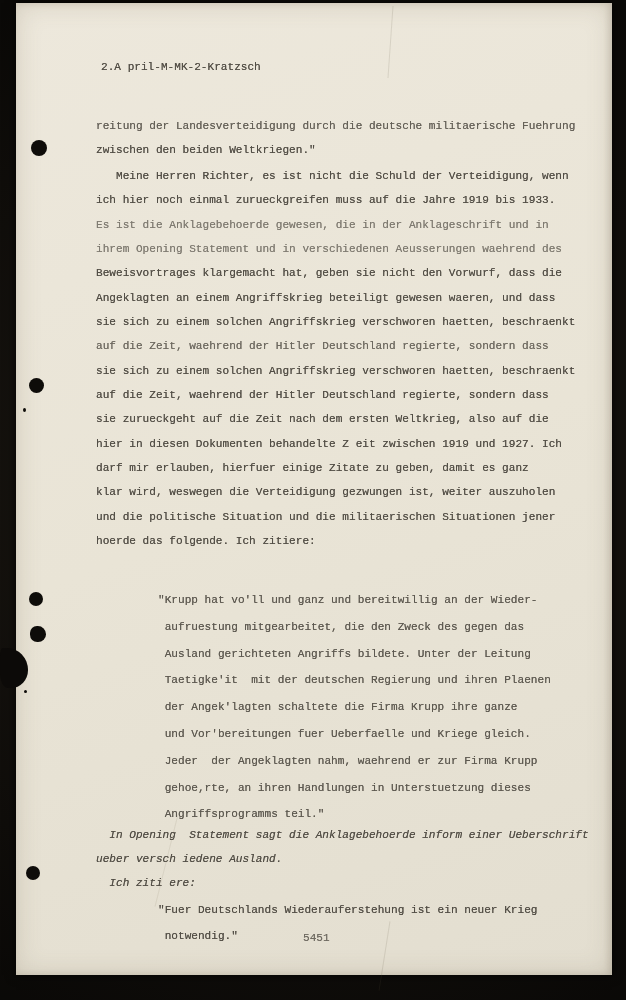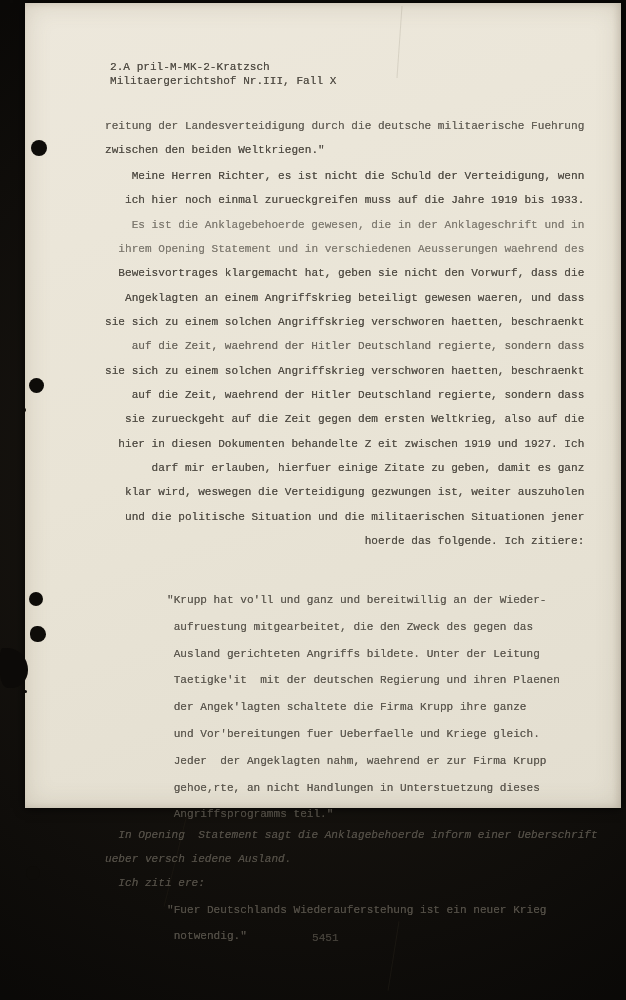--- a/index.html
+++ b/index.html
@@ -11,39 +11,39 @@
   }
   .stage {
     position: relative;
     width: 626px; height: 1000px;
     background:
       radial-gradient(circle at 50% 50%, rgba(70,60,45,0.18), rgba(0,0,0,0.55)),
       #16130f;
   }
   .paper {
     position: absolute;
-    left: 25px; top: 3px;
-    width: 596px; height: 805px;
+    left: 16px; top: 3px;
+    width: 596px; height: 972px;
     background: linear-gradient(160deg, #ede8dc 0%, var(--paper, #e9e4d6) 50%, #e3ded0 100%);
     box-shadow:
       inset 0 0 26px rgba(110, 95, 70, 0.20),
       inset -3px 0 6px rgba(90, 80, 60, 0.18),
       0 0 10px rgba(0,0,0,0.8);
   }
   .textblock {
     position: absolute;
     color: var(--ink, #524e46);
     font-size: 11.1px;
     letter-spacing: 0;
     text-shadow: 0 0 0.6px rgba(86, 80, 70, 0.85);
   }
   .line { white-space: pre; }
   .header   { left: 85px;  top: 58px;  line-height: 13.5px; }
   .para1    { left: 80px;  top: 112px; line-height: 23.5px; }
-  .para2    { left: 80px;  top: 161px; line-height: 24.35px; text-align: right; }
+  .para2    { left: 80px;  top: 161px; line-height: 24.35px; }
   .quote1   { left: 142px; top: 584px; line-height: 26.8px; }
   .para3    { left: 80px;  top: 820px; line-height: 24px; font-style: italic; }
   .quote2   { left: 142px; top: 894px; line-height: 26px; }
   .pageno   { left: 287px; top: 929px; opacity: 0.8; }
   
   .para2 .line:nth-child(3),
   .para2 .line:nth-child(4) { opacity: 0.70; }
   .para2 .line:nth-child(8) { opacity: 0.82; }
   .para1 .line:nth-child(1) { opacity: 0.88; }
   .quote1 .line { opacity: 0.92; }
@@ -73,53 +73,52 @@
   .crease3 { left: 150px; top: 810px; height: 95px; transform: rotate(14deg); background: rgba(95,84,62,0.10); }
 </style>
 </head>
 <body>
 
 <div class="stage">
 
   <div class="paper">
     <div class="textblock header">
         <div class="line">2.A pril-M-MK-2-Kratzsch</div>
-        <div class="line">Militaergerichtshof Nr.III, Fall X</div>
       </div>
     <div class="textblock para1">
         <div class="line">reitung der Landesverteidigung durch die deutsche militaerische Fuehrung</div>
         <div class="line">zwischen den beiden Weltkriegen."</div>
       </div>
     <div class="textblock para2">
         <div class="line">   Meine Herren Richter, es ist nicht die Schuld der Verteidigung, wenn</div>
         <div class="line">ich hier noch einmal zurueckgreifen muss auf die Jahre 1919 bis 1933.</div>
         <div class="line">Es ist die Anklagebehoerde gewesen, die in der Anklageschrift und in</div>
         <div class="line">ihrem Opening Statement und in verschiedenen Aeusserungen waehrend des</div>
         <div class="line">Beweisvortrages klargemacht hat, geben sie nicht den Vorwurf, dass die</div>
         <div class="line">Angeklagten an einem Angriffskrieg beteiligt gewesen waeren, und dass</div>
         <div class="line">sie sich zu einem solchen Angriffskrieg verschworen haetten, beschraenkt</div>
         <div class="line">auf die Zeit, waehrend der Hitler Deutschland regierte, sondern dass</div>
         <div class="line">sie sich zu einem solchen Angriffskrieg verschworen haetten, beschraenkt</div>
         <div class="line">auf die Zeit, waehrend der Hitler Deutschland regierte, sondern dass</div>
-        <div class="line">sie zurueckgeht auf die Zeit gegen dem ersten Weltkrieg, also auf die</div>
+        <div class="line">sie zurueckgeht auf die Zeit nach dem ersten Weltkrieg, also auf die</div>
         <div class="line">hier in diesen Dokumenten behandelte Z eit zwischen 1919 und 1927. Ich</div>
         <div class="line">darf mir erlauben, hierfuer einige Zitate zu geben, damit es ganz</div>
         <div class="line">klar wird, weswegen die Verteidigung gezwungen ist, weiter auszuholen</div>
         <div class="line">und die politische Situation und die militaerischen Situationen jener</div>
         <div class="line">hoerde das folgende. Ich zitiere:</div>
       </div>
     <div class="textblock quote1">
         <div class="line">"Krupp hat vo'll und ganz und bereitwillig an der Wieder-</div>
         <div class="line"> aufruestung mitgearbeitet, die den Zweck des gegen das</div>
         <div class="line"> Ausland gerichteten Angriffs bildete. Unter der Leitung</div>
         <div class="line"> Taetigke'it  mit der deutschen Regierung und ihren Plaenen</div>
         <div class="line"> der Angek'lagten schaltete die Firma Krupp ihre ganze</div>
         <div class="line"> und Vor'bereitungen fuer Ueberfaelle und Kriege gleich.</div>
         <div class="line"> Jeder  der Angeklagten nahm, waehrend er zur Firma Krupp</div>
-        <div class="line"> gehoe,rte, an nicht Handlungen in Unterstuetzung dieses</div>
+        <div class="line"> gehoe,rte, an ihren Handlungen in Unterstuetzung dieses</div>
         <div class="line"> Angriffsprogramms teil."</div>
       </div>
     <div class="textblock para3">
         <div class="line">  In Opening  Statement sagt die Anklagebehoerde inform einer Ueberschrift</div>
         <div class="line">ueber versch iedene Ausland.</div>
         <div class="line">  Ich ziti ere:</div>
       </div>
     <div class="textblock quote2">
         <div class="line">"Fuer Deutschlands Wiederauferstehung ist ein neuer Krieg</div>
         <div class="line"> notwendig."</div>

